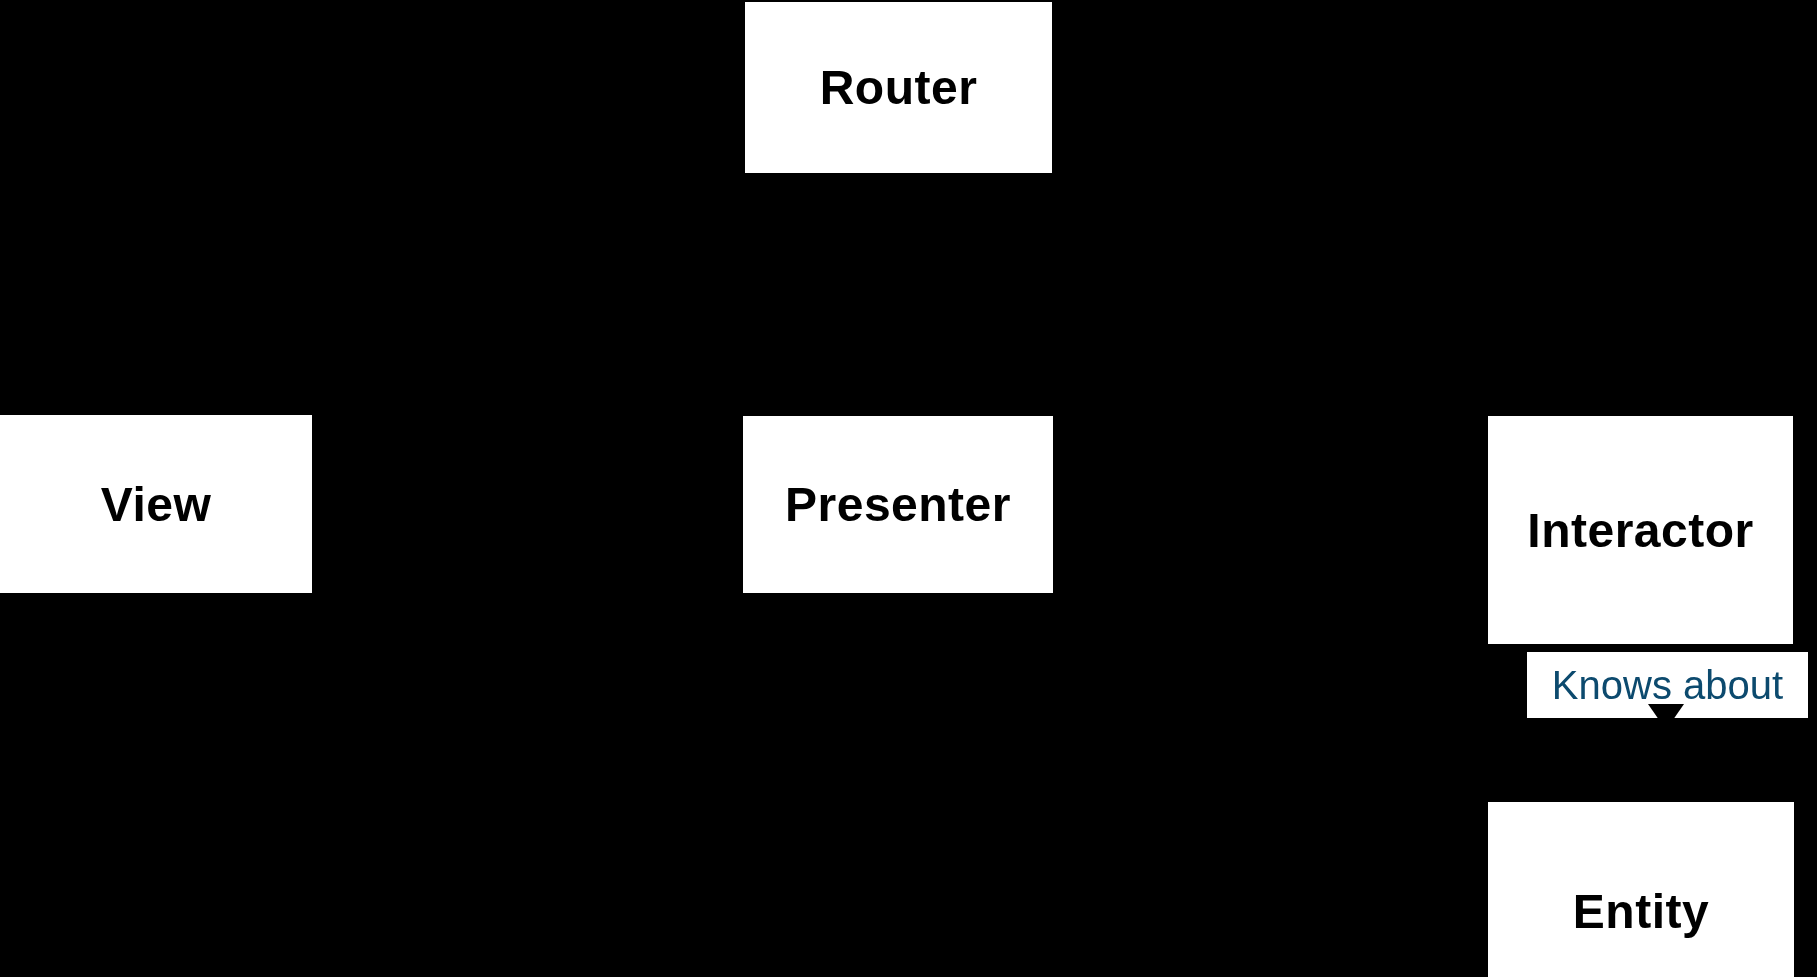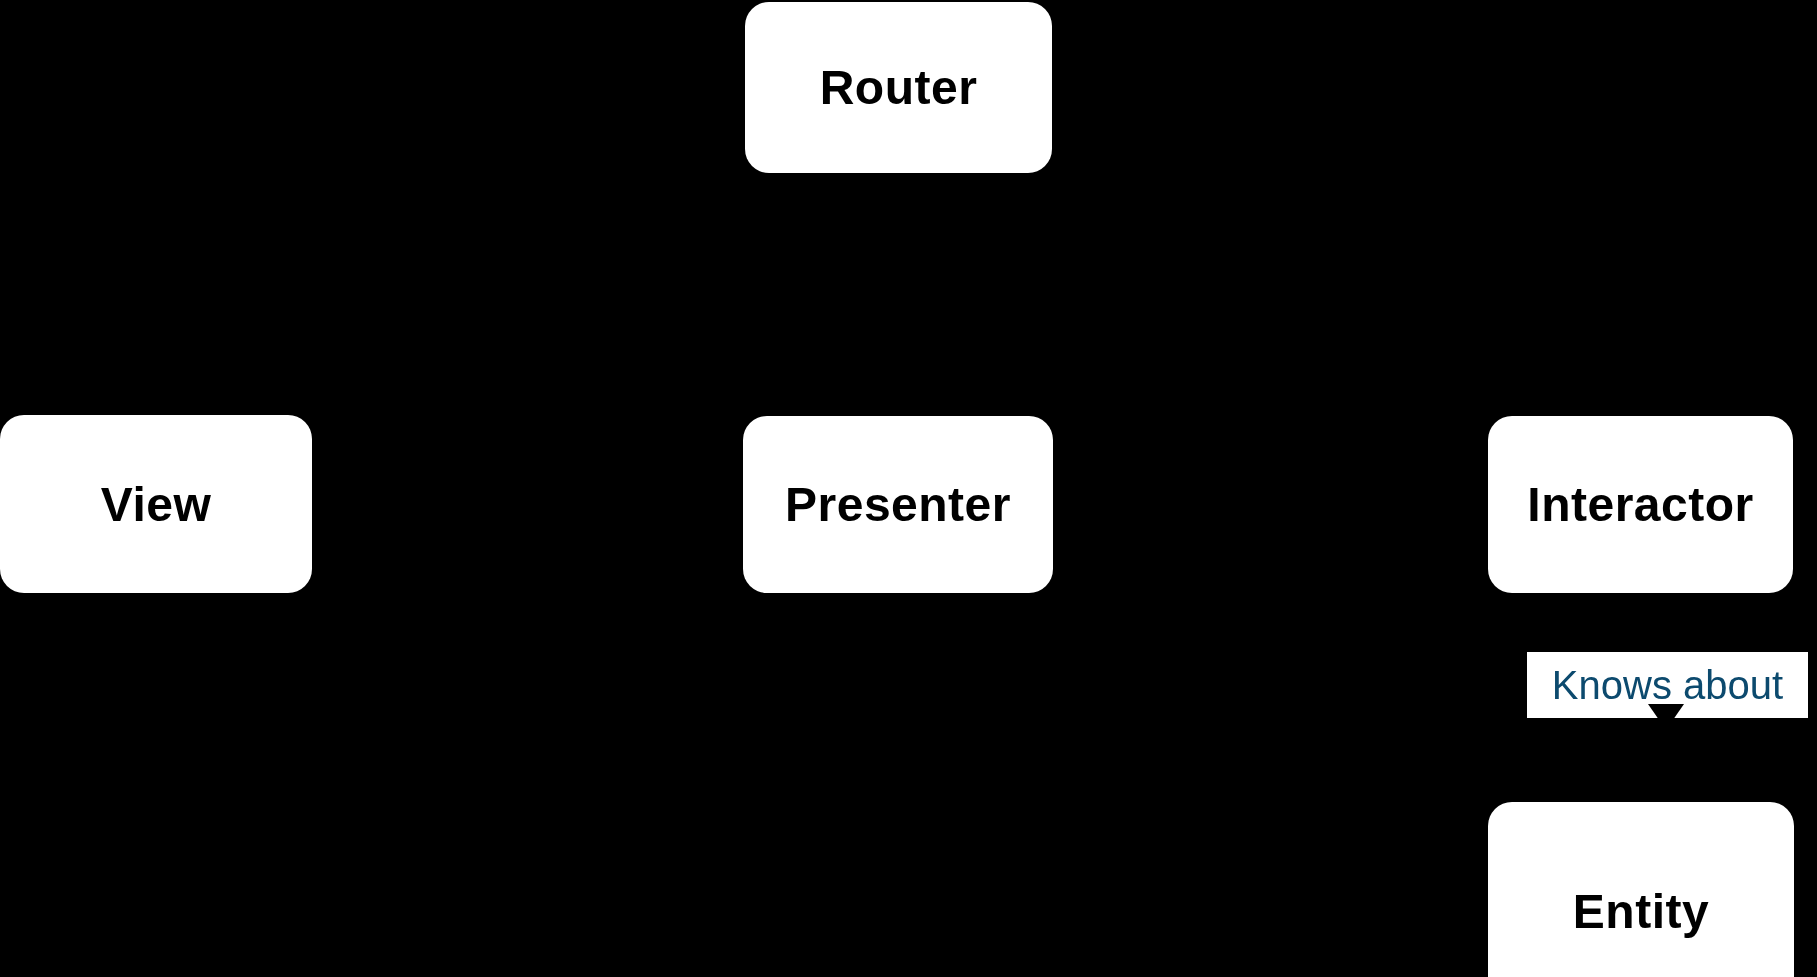--- a/index.html
+++ b/index.html
@@ -19,26 +19,25 @@
     position: absolute;
     background: #ffffff;
     color: #000000;
     display: flex;
     align-items: center;
     justify-content: center;
     font-weight: 700;
     font-size: 48px;
     letter-spacing: 0.5px;
     box-sizing: border-box;
-    border-radius: 24px;
   }
   .node-router     { left: 745px;  top: 2px;   width: 307px; height: 171px; }
   .node-view       { left: 0px;    top: 415px; width: 312px; height: 178px; }
   .node-presenter  { left: 743px;  top: 416px; width: 310px; height: 177px; }
-  .node-interactor { left: 1488px; top: 416px; width: 305px; height: 177px; }
+  .node-interactor { left: 1488px; top: 416px; width: 305px; height: 228px; }
   .node-entity     { left: 1488px; top: 802px; width: 306px; height: 218px; }
   .edge-label {
     position: absolute;
     left: 1527px;
     top: 652px;
     width: 281px;
     height: 66px;
     background: #ffffff;
     color: #0c4a6e;
     display: flex;

